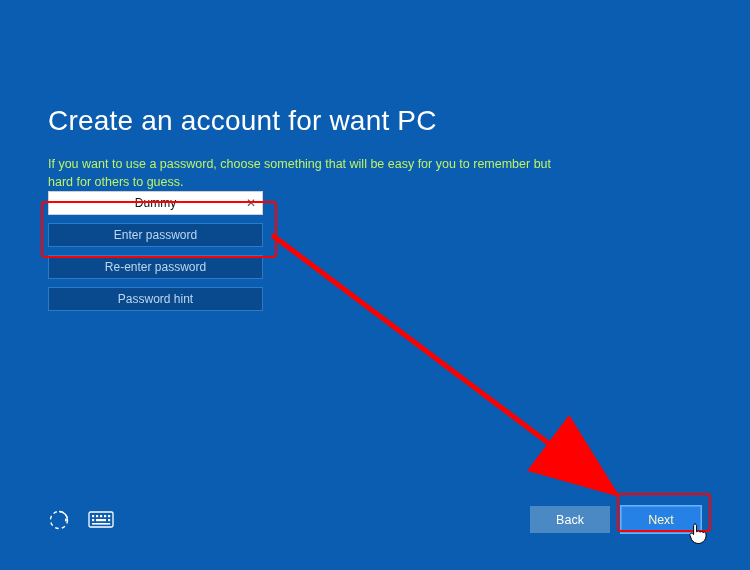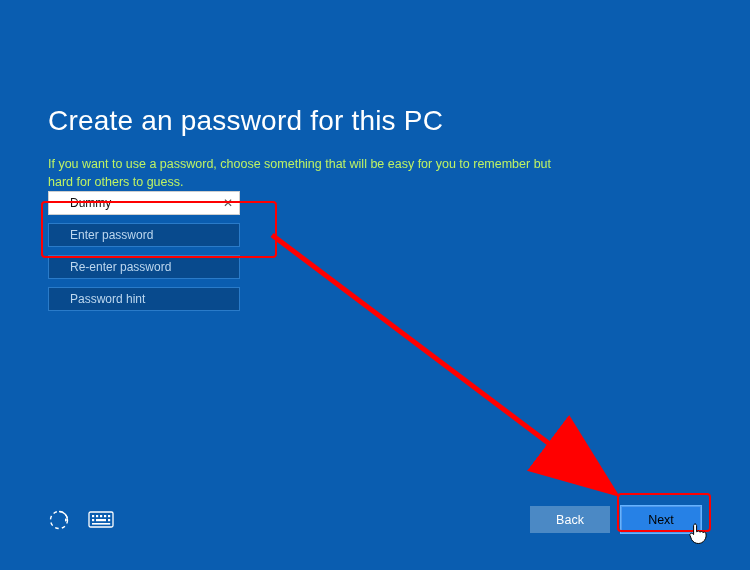--- a/index.html
+++ b/index.html
@@ -32,32 +32,33 @@
     max-width: 520px;
     color: #bef264;
   }
   .section-label {
     font-size: 12.5px;
     font-weight: 600;
     margin-top: 20px;
     margin-bottom: 8px;
   }
   .field {
-    width: 192px;
+    width: 215px;
     height: 24px;
     line-height: 24px;
     font-size: 12px;
     border: 1px solid #2a7bc9;
     background: #084a8d;
     color: #bcd7ef;
-    padding: 0 21px;
+    padding: 0 8px;
     box-sizing: border-box;
     margin-bottom: 8px;
     display: flex;
     align-items: center;
+    justify-content: center;
   }
   .field.filled {
     background: #ffffff;
     color: #111111;
     border: 1px solid #cfcfcf;
     position: relative;
   }
   .clear-x {
     position: absolute;
     right: 6px;
@@ -124,21 +125,21 @@
     justify-content: center;
     cursor: pointer;
     border: none;
   }
   .btn-back {
     background: #4b89c5;
     color: #ffffff;
   }
   .btn-next {
     background: #2681e6;
-    color: #000000;
+    color: #fef9c3;
     border: 1px solid #65b3ff;
     box-shadow: 0 0 0 1px rgba(255,255,255,0.2) inset;
   }
   .cursor {
     position: absolute;
     left: 688px;
     top: 522px;
     pointer-events: none;
   }
   .arrow-svg {
@@ -148,21 +149,21 @@
     width: 750px;
     height: 570px;
     pointer-events: none;
   }
 </style>
 </head>
 <body>
 
 <div class="screen">
 
-  <div class="title">Create an password for this PC</div>
+  <div class="title">Create an account for want PC</div>
 
   <div class="subtitle">If you want to use a password, choose something that will be easy for you to remember but hard for others to guess.</div>
 
 
   <div class="field filled">
     <span>Dummy</span>
     <span class="clear-x">✕</span>
   </div>
 
 

